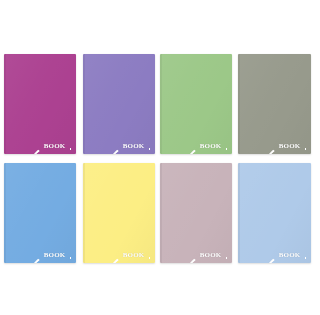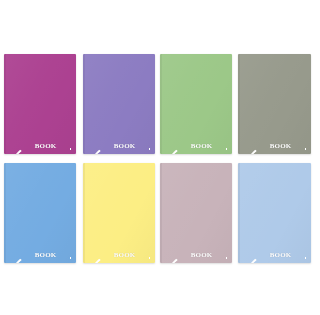--- a/index.html
+++ b/index.html
@@ -59,21 +59,21 @@
     height: 100%;
     background: rgba(0,0,0,0.05);
     pointer-events: none;
   }
   .brand {
     position: absolute;
     right: 5px;
     bottom: 4px;
     display: flex;
     align-items: flex-end;
-    gap: 13px;
+    gap: 4px;
     line-height: 1;
     user-select: none;
   }
   .brand-mark {
     display: block;
     width: 11px;
     height: 7px;
     margin-bottom: 0px;
   }
   .brand-text {

